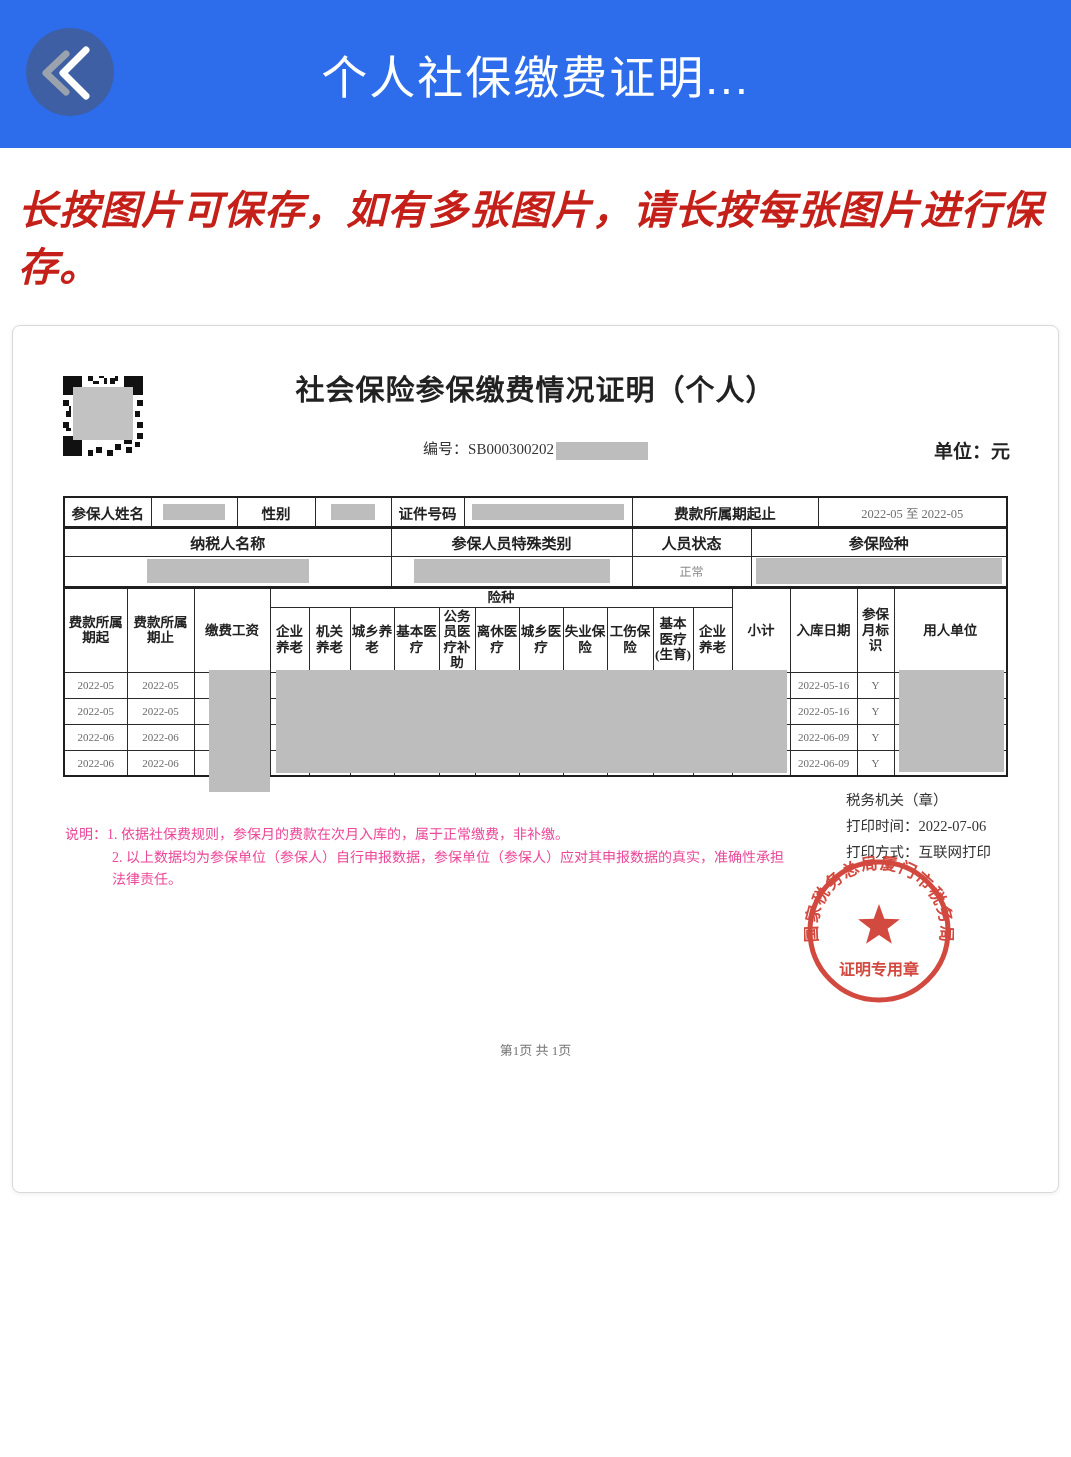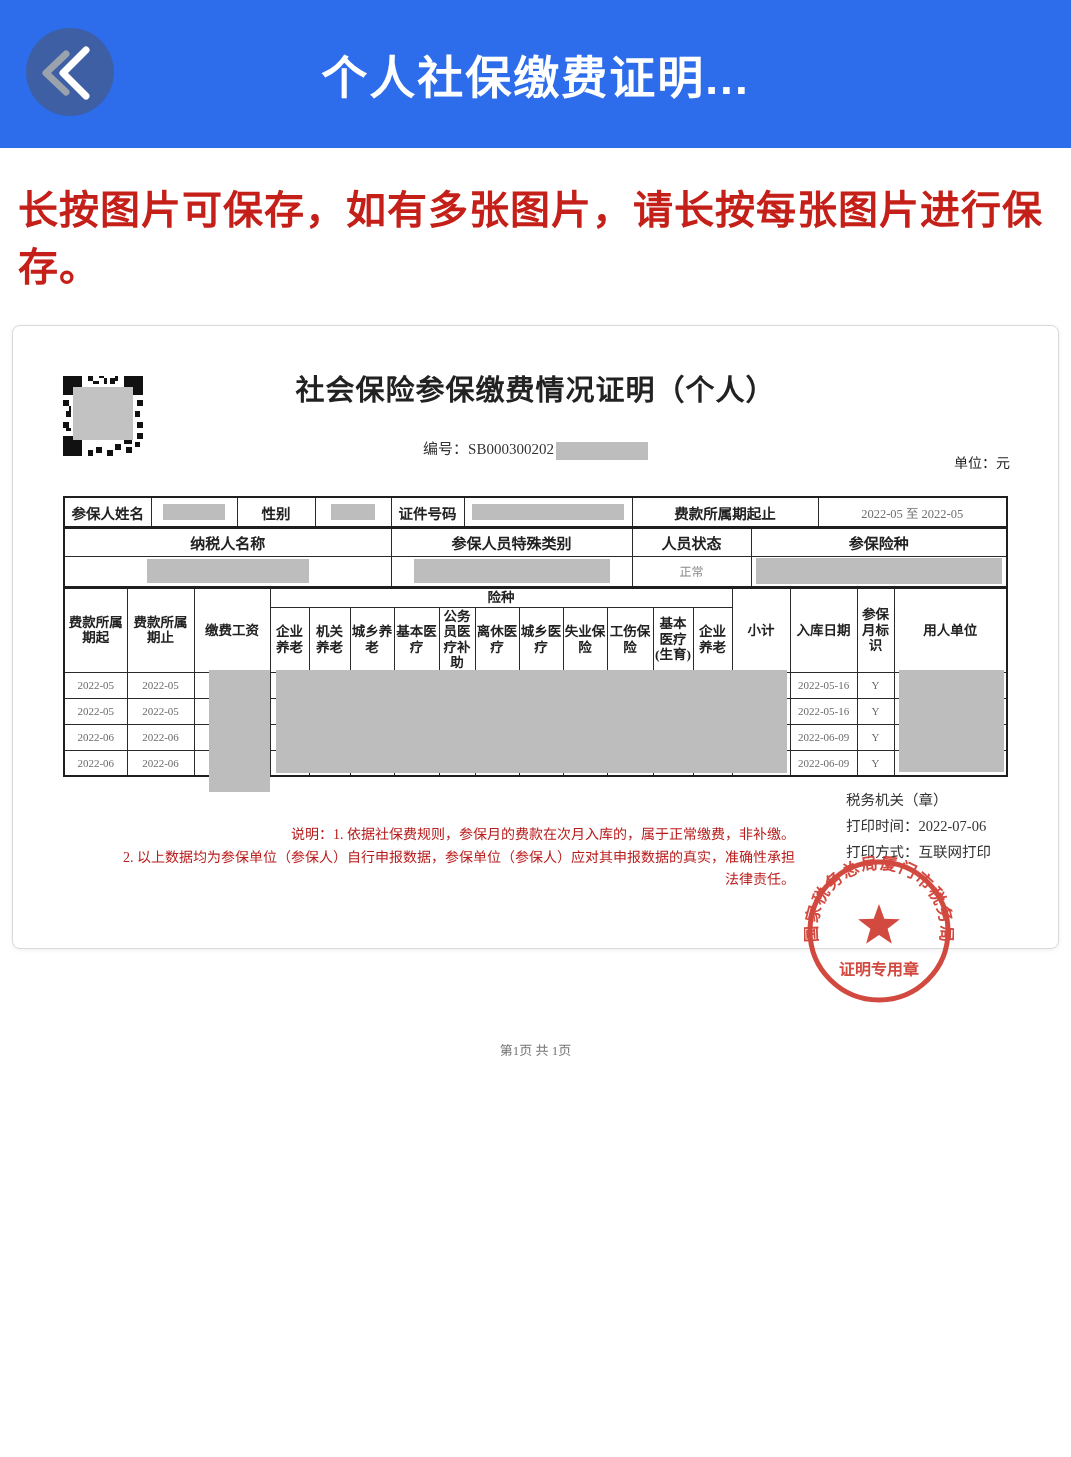--- a/index.html
+++ b/index.html
@@ -6,41 +6,41 @@
   html,body { width:1071px; height:1457px; background:#ffffff; overflow:hidden;
               font-family:"Liberation Sans", sans-serif; }
 
   
   .app-header { position:relative; width:1071px; height:148px; background:#2d6cea; }
   .back-btn { position:absolute; left:26px; top:28px; width:88px; height:88px;
               border-radius:50%; background:#3e5fa3; cursor:pointer;
               display:flex; align-items:center; justify-content:center; }
   .app-title { position:absolute; left:0; right:0; top:0; height:148px;
                display:flex; align-items:center; justify-content:center;
-               color:#ffffff; font-size:46px; font-weight:700; letter-spacing:2px; }
+               color:#ffffff; font-size:46px; font-weight:400; letter-spacing:2px; }
 
   
   .notice { margin:34px 18px 0 18px; color:#c42019; font-size:40px; font-weight:700;
-            line-height:1.42; letter-spacing:1px; }
-
-  
-  .card { position:absolute; left:12px; top:325px; width:1047px; height:624px;
+            line-height:1.42; letter-spacing:1px;font-style:italic; }
+
+  
+  .card { position:absolute; left:12px; top:325px; width:1047px; height:868px;
           background:#ffffff; border:1px solid #d9d9d9; border-radius:8px;
           box-shadow:0 1px 5px rgba(0,0,0,.07);
           font-family:"Liberation Serif", serif; color:#222; }
 
   .qr { position:absolute; left:50px; top:47px; width:80px; height:85px; }
 
   .doc-title { position:absolute; left:0; right:0; top:40px; text-align:center;
                font-size:29px; font-weight:700; letter-spacing:1px; }
   .serial-line { position:absolute; left:0; right:0; top:96px; text-align:center;
                  font-size:15px; color:#333;margin-top:15px; }
   .rd { background:#bdbdbd; display:inline-block; vertical-align:middle; }
   .serial-rd { width:92px; height:18px; margin-left:2px; }
-  .unit-note { position:absolute; right:48px; top:110px; font-size:14px; font-weight:400;margin-top:16px; }
+  .unit-note { position:absolute; right:48px; top:110px; font-size:19px; font-weight:700; }
 
   
   table { border-collapse:collapse; table-layout:fixed; width:943px; }
   th, td { border:1px solid #2a2a2a; text-align:center; vertical-align:middle;
            font-family:"Liberation Serif", serif; overflow:hidden; }
   .tbl-outer { border:2px solid #1f1f1f; }
 
   .info-a { position:absolute; left:50px; top:170px; }
   .info-a th { font-size:14.5px; font-weight:700; height:30px; }
   .info-a td { font-size:12.5px; color:#6f6f6f; }
@@ -53,21 +53,21 @@
   .band-th { height:16px; font-size:14px; }
   .sub-th { height:64px; }
   .main-tbl td { height:26px; font-size:11px; color:#6b6b6b; }
   .redact-block { position:absolute; background:#bdbdbd; z-index:3; }
   .redact-wage   { left:146px; top:83px; width:61px;  height:122px; }
   .redact-center { left:213px; top:83px; width:511px; height:103px; }
   .redact-right  { left:836px; top:83px; width:105px; height:102px; }
 
   
   .notes { position:absolute; left:52px; top:498px; width:730px;
-           font-size:14px; line-height:1.62; color:#b91c1c;text-align:right; }
+           font-size:14px; line-height:1.62; color:#ec4899; }
   .notes .ind1 { margin-left:47px; }
   .notes .ind2 { margin-left:70px; }
   .print-info { position:absolute; left:833px; top:462px; font-size:14.5px;
                 line-height:1.78; color:#333; white-space:nowrap; }
   .stamp { position:absolute; left:791px; top:530px; width:150px; height:150px;
            opacity:.92; }
   .doc-footer { position:absolute; left:0; right:0; top:714px; text-align:center;
                 font-size:13px; color:#777; }
 </style>
 </head>

